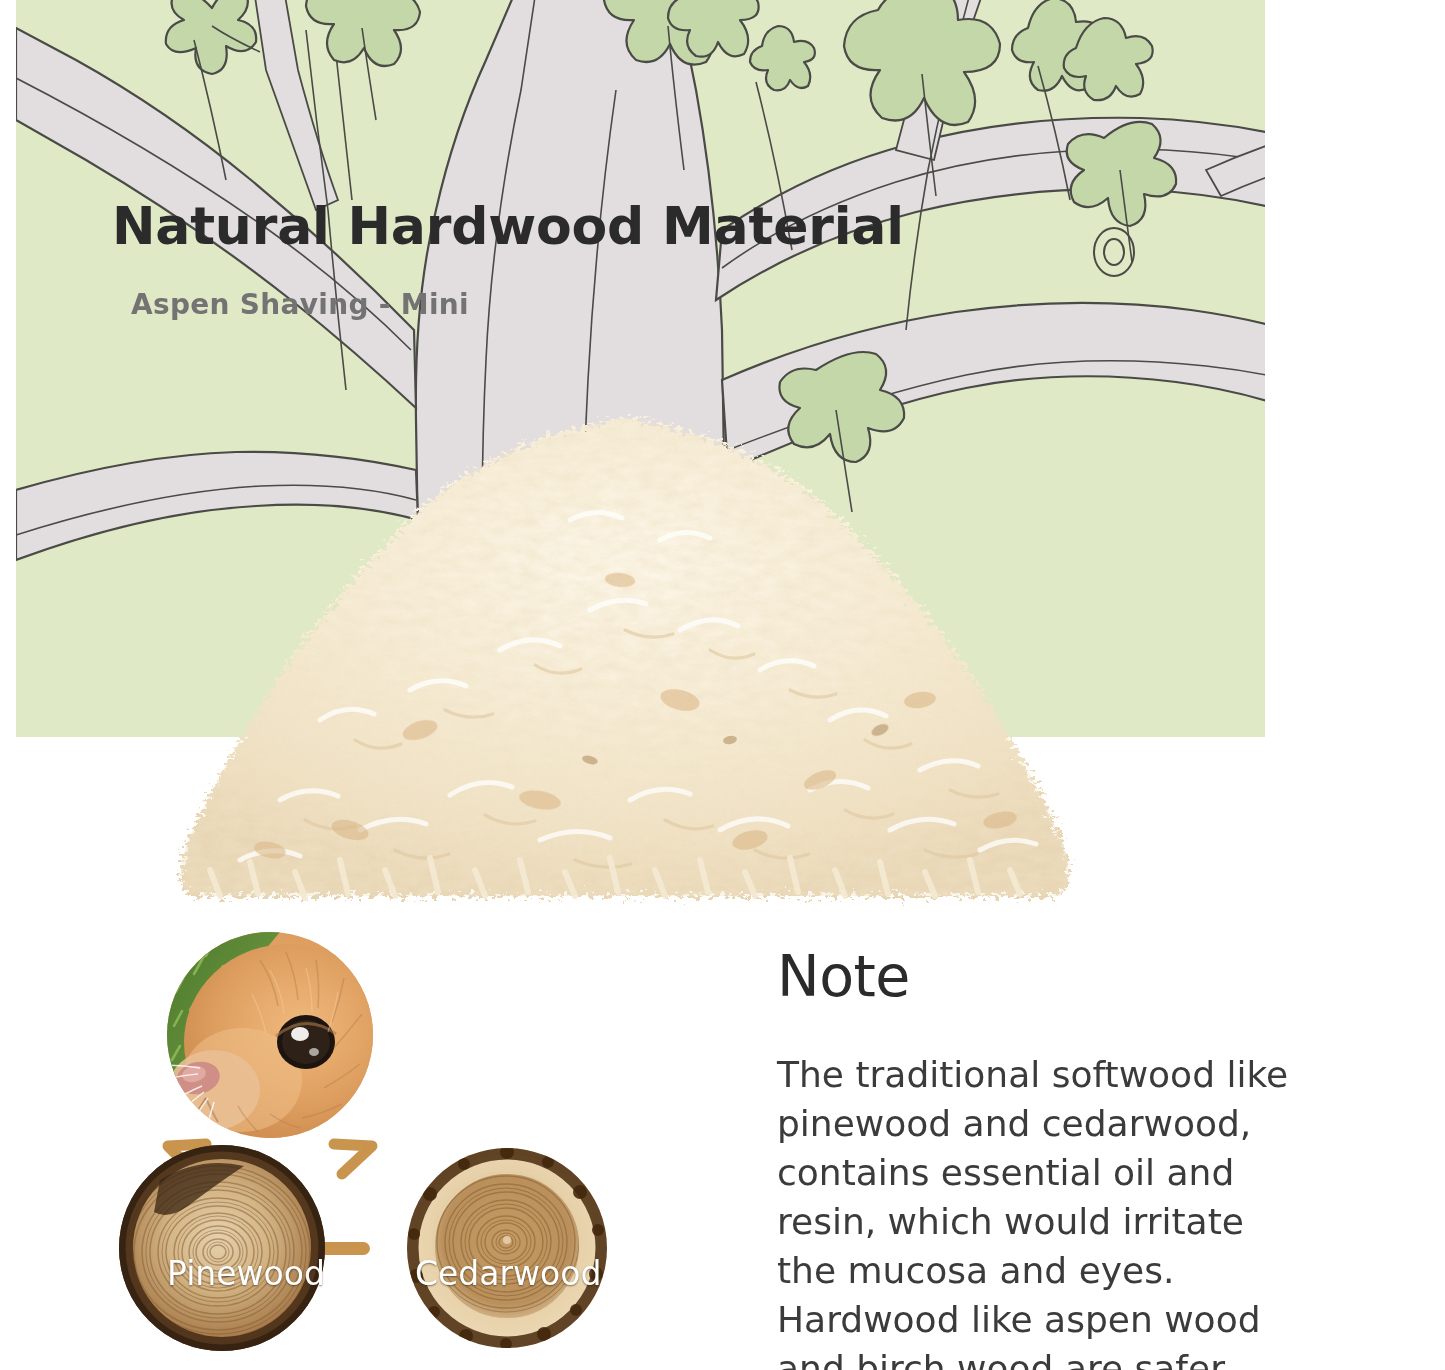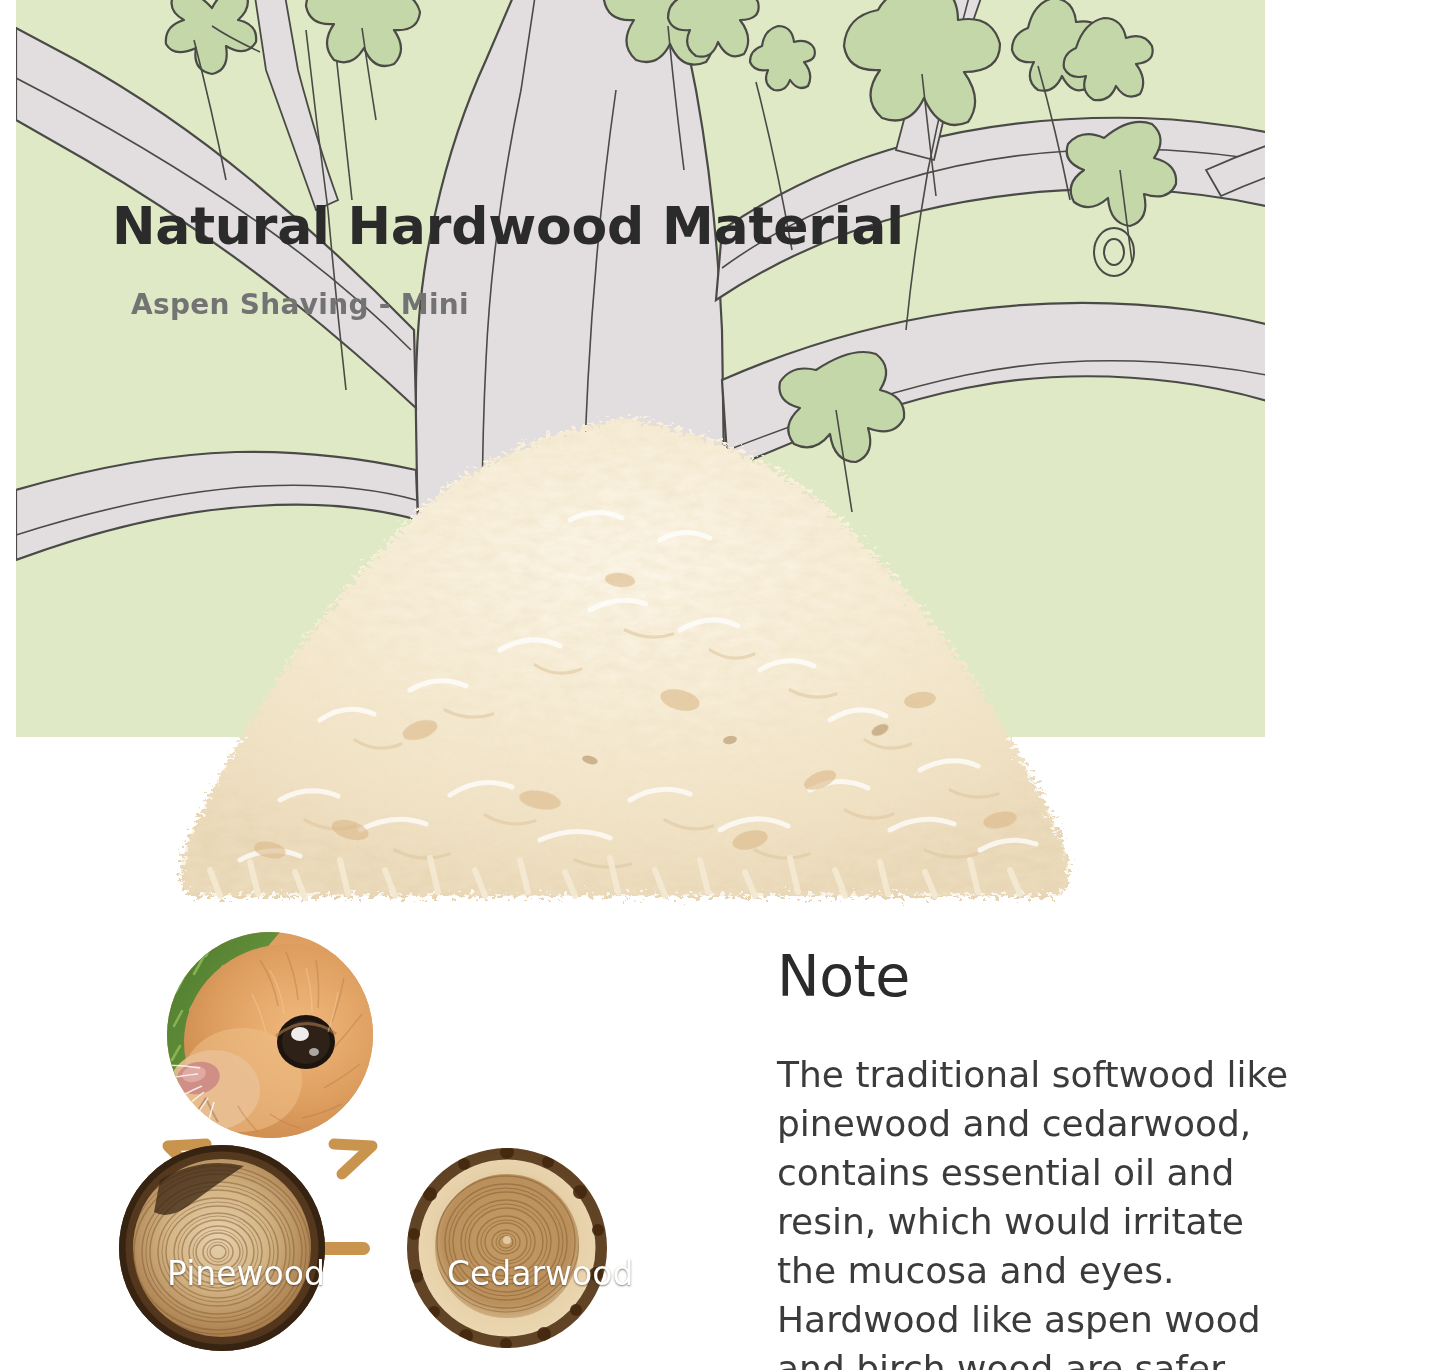--- a/index.html
+++ b/index.html
@@ -114,21 +114,21 @@
   .wood-label {
     position: absolute;
     font-size: 33px;
     color: #ffffff;
     font-weight: 400;
     white-space: nowrap;
     text-shadow: 0 1px 2px rgba(40,25,10,0.55);
     z-index: 9;
   }
   .wood-label.pine { left: 135px; top: 1254px; margin-left: 32px; }
-  .wood-label.cedar { left: 415px; top: 1254px; margin-left: 32px; }
+  .wood-label.cedar { left: 415px; top: 1254px; }
 </style>
 </head>
 <body>
 
 <div class="hero">
 
   <svg class="hero-svg" viewBox="0 0 1445 737" preserveAspectRatio="none">
     <defs>
       <style>
         .trk { fill:#e2dedf; stroke:#4a4a46; stroke-width:2.2; }

